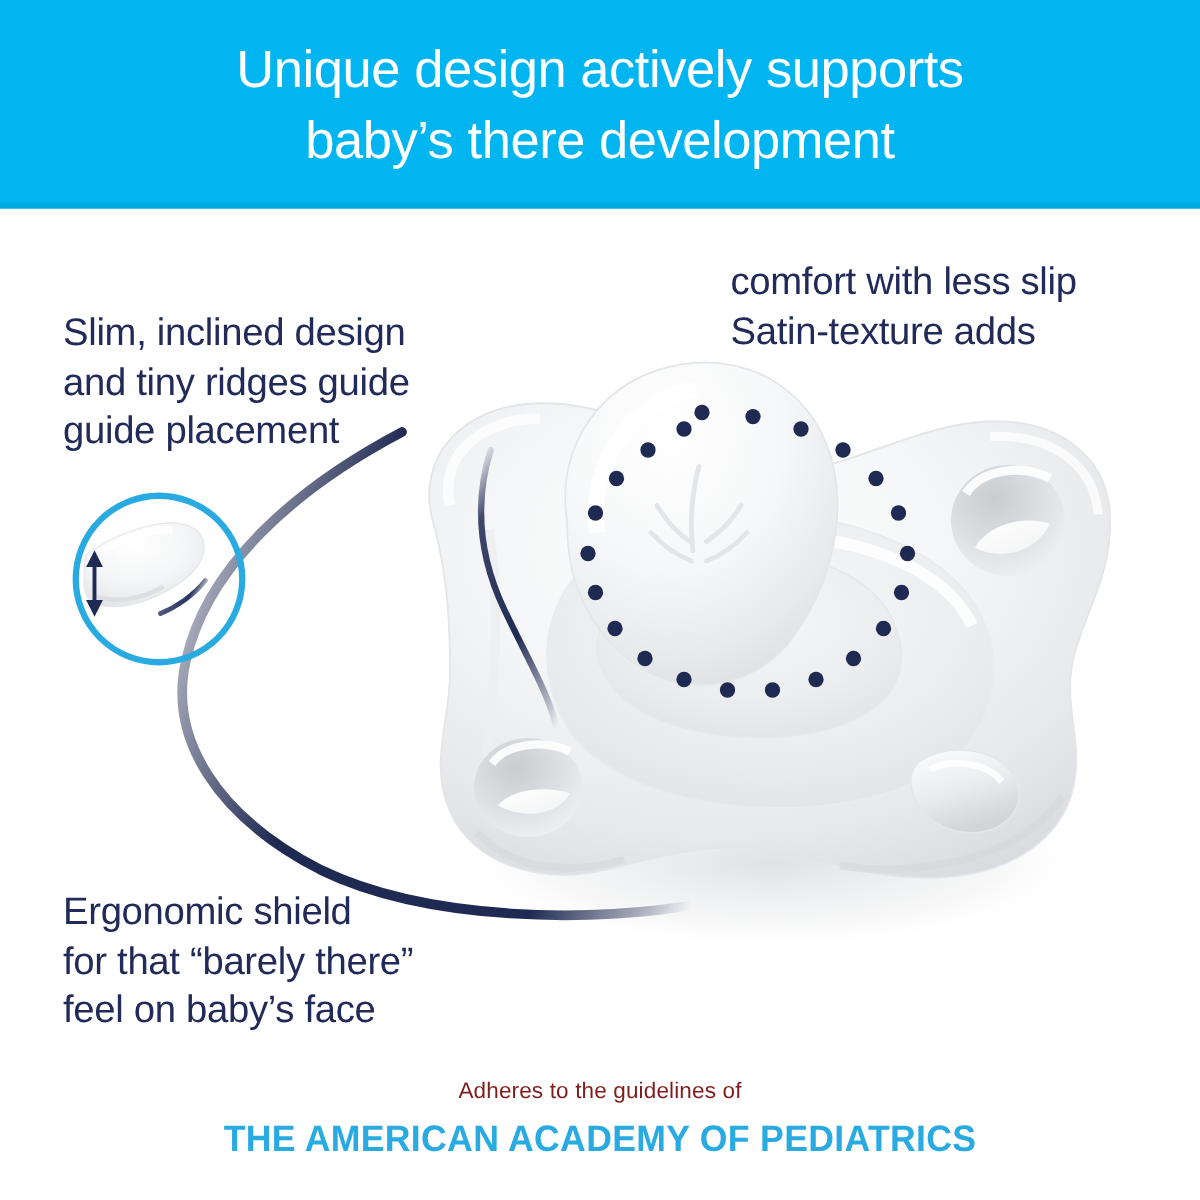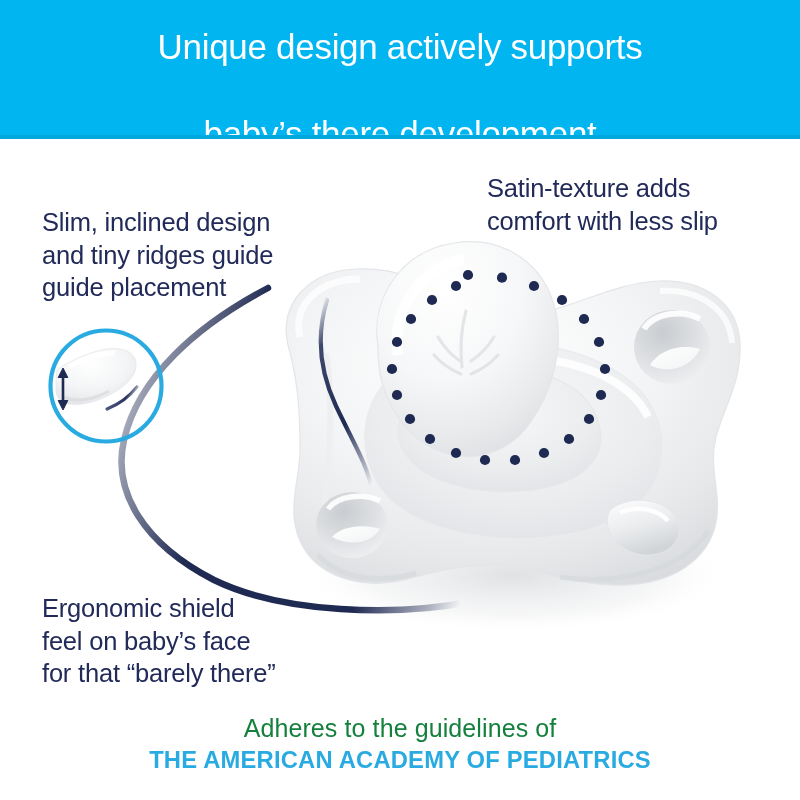--- a/index.html
+++ b/index.html
@@ -40,21 +40,20 @@
     background: #00a8e0;
   }
   .banner-line {
     color: #ffffff;
     font-size: 35px;
     line-height: 47px;
     font-weight: 400;
     letter-spacing: -0.3px;
     text-align: center;
     white-space: nowrap;
-    margin-top: 40px;
   }
 
   
   .callout {
     position: absolute;
     color: #212a58;
     font-size: 25.5px;
     line-height: 32.5px;
     font-weight: 400;
     letter-spacing: -0.2px;
@@ -94,22 +93,22 @@
 
   
   .footer {
     position: absolute;
     left: 0;
     top: 714px;
     width: 800px;
     text-align: center;
   }
   .footer-adheres {
-    color: #15803d;
-    font-size: 25px;
+    color: #7f1d1d;
+    font-size: 15px;
     line-height: 28px;
     font-weight: 400;
     letter-spacing: 0.1px;
   }
   .footer-aap {
     color: #29abe2;
     font-size: 24.5px;
     line-height: 31px;
     font-weight: 700;
     letter-spacing: 0.2px;
@@ -348,28 +347,28 @@
     <circle cx="59" cy="59" r="55.5" fill="none" stroke="#29abe2" stroke-width="4.2"></circle>
   </svg>
 
   <div class="callout" id="callout-nipple">
     <div>Slim, inclined design</div>
     <div>and tiny ridges guide</div>
     <div>guide placement</div>
   </div>
 
   <div class="callout" id="callout-satin">
+    <div>comfort with less slip</div>
     <div>Satin-texture adds</div>
-    <div>comfort with less slip</div>
   </div>
 
   <div class="callout" id="callout-shield">
     <div>Ergonomic shield</div>
+    <div>for that “barely there”</div>
     <div>feel on baby’s face</div>
-    <div>for that “barely there”</div>
   </div>
 
   <div class="footer">
     <div class="footer-adheres">Adheres to the guidelines of</div>
     <div class="footer-aap">THE AMERICAN ACADEMY OF PEDIATRICS</div>
   </div>
 
 </div>
 
 </body></html>

